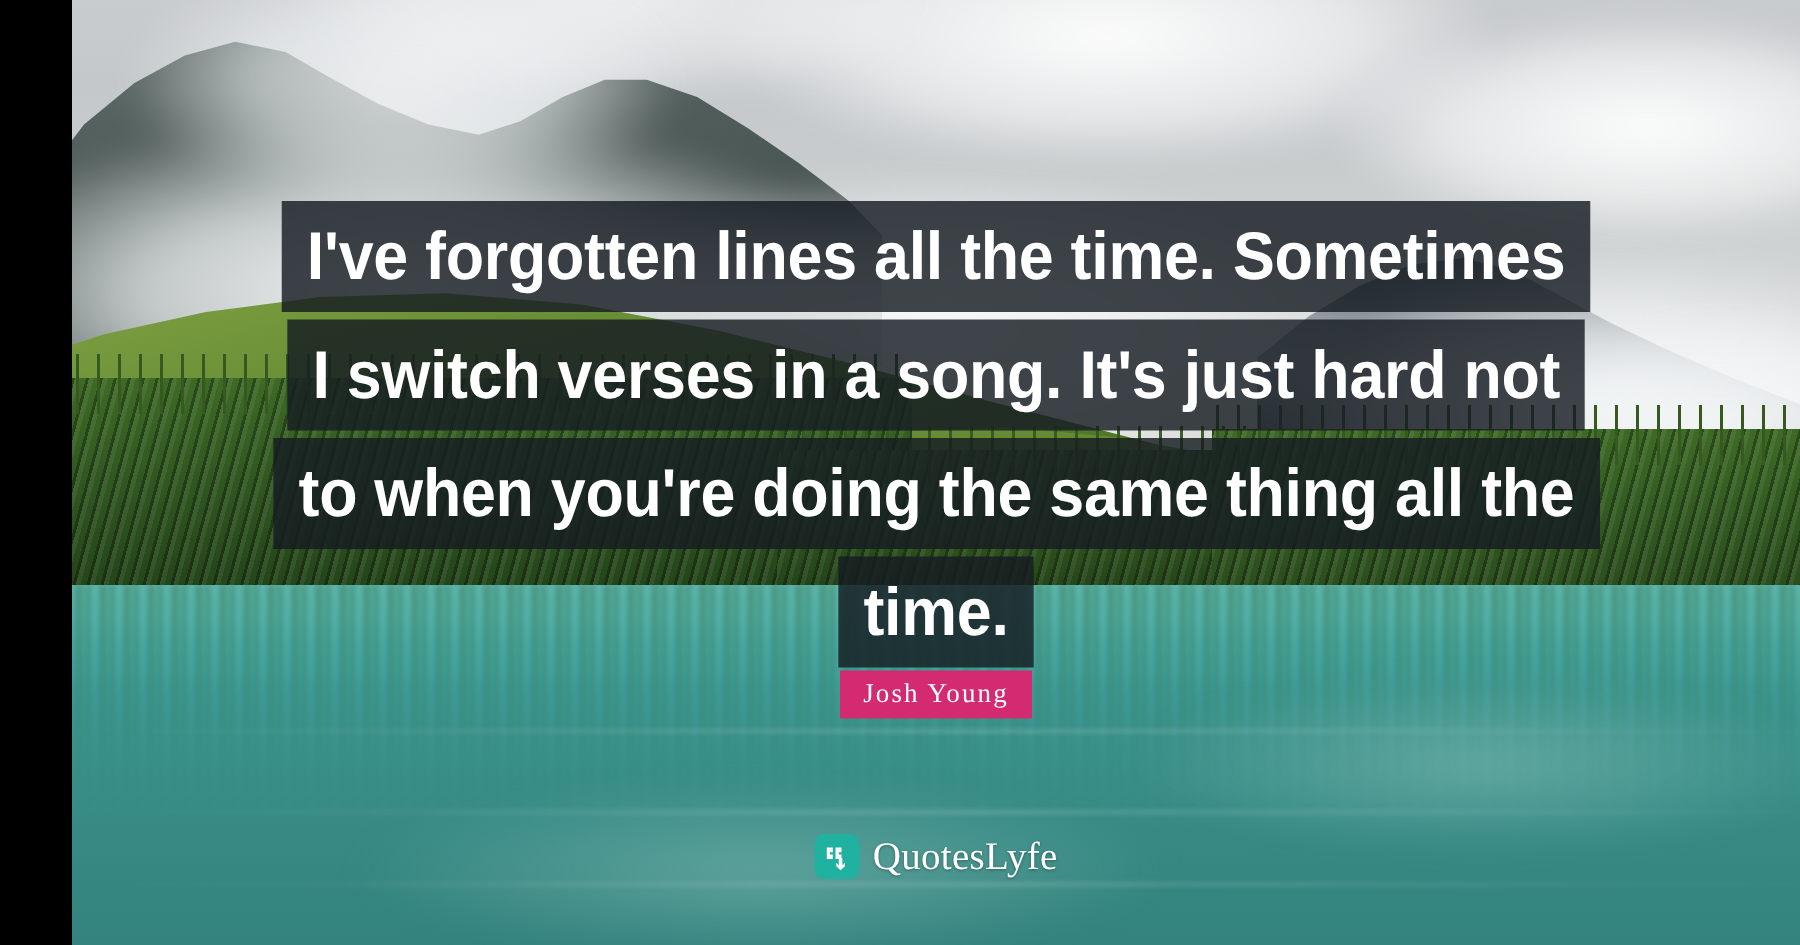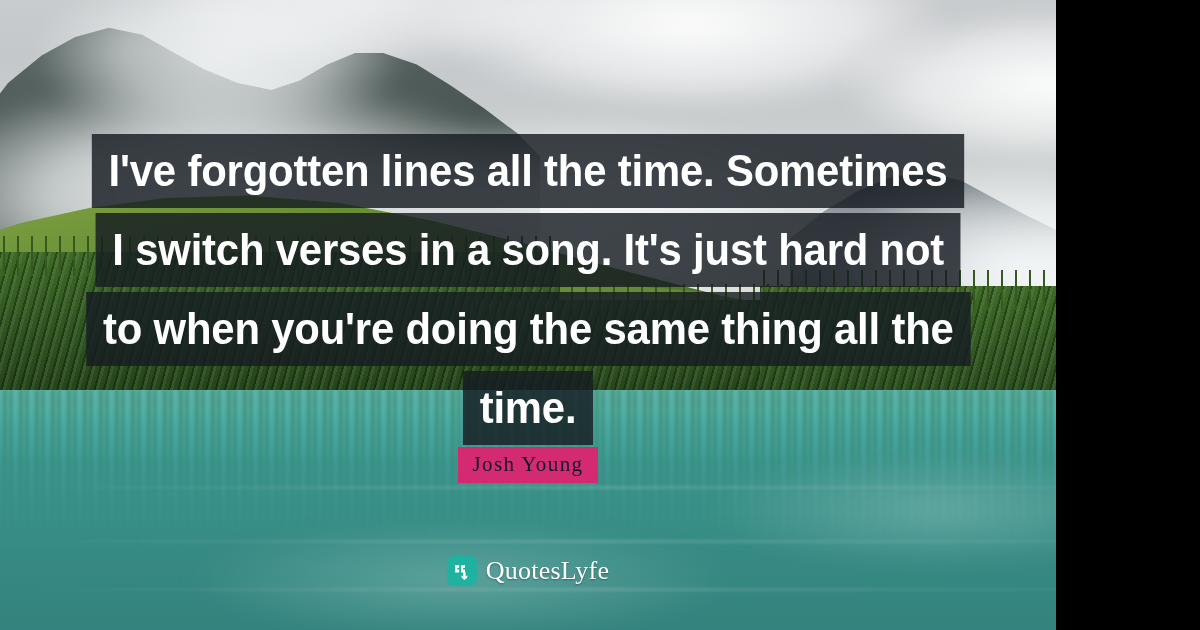--- a/index.html
+++ b/index.html
@@ -2,24 +2,25 @@
 <html><head>
 <meta charset="utf-8">
 <style>
   html, body {
     margin: 0;
     padding: 0;
     background: #000;
   }
   #stage {
     position: relative;
-    width: 1056px;
+    width: 1152px;
     height: 630px;
     overflow: hidden;
     font-family: "Liberation Sans", sans-serif;
+    margin-left: 48px;
   }
 
   
   .bg { position: absolute; inset: 0; overflow: hidden; }
 
   
   .sky {
     position: absolute; left: 0; top: 0; width: 1200px; height: 300px;
     background:
       linear-gradient(180deg,
@@ -162,23 +163,23 @@
     white-space: nowrap;
     transform: scaleX(.93);
   }
 
   .author {
     position: absolute; left: 0; right: 0; top: 447px;
     display: flex; justify-content: center;
   }
   .author-badge {
     background: #d42a72;
-    color: #0f172a;
+    color: #ffffff;
     font-family: "Liberation Serif", "DejaVu Serif", serif;
-    font-size: 21px;
+    font-size: 18px;
     letter-spacing: 1.4px;
     padding: 5px 15px 6px 15px;
     white-space: nowrap;
   }
 
   .brand {
     position: absolute; left: 0; right: 0; top: 556px;
     display: flex; align-items: center; justify-content: center; gap: 9px;
   }
   .brand-icon {

